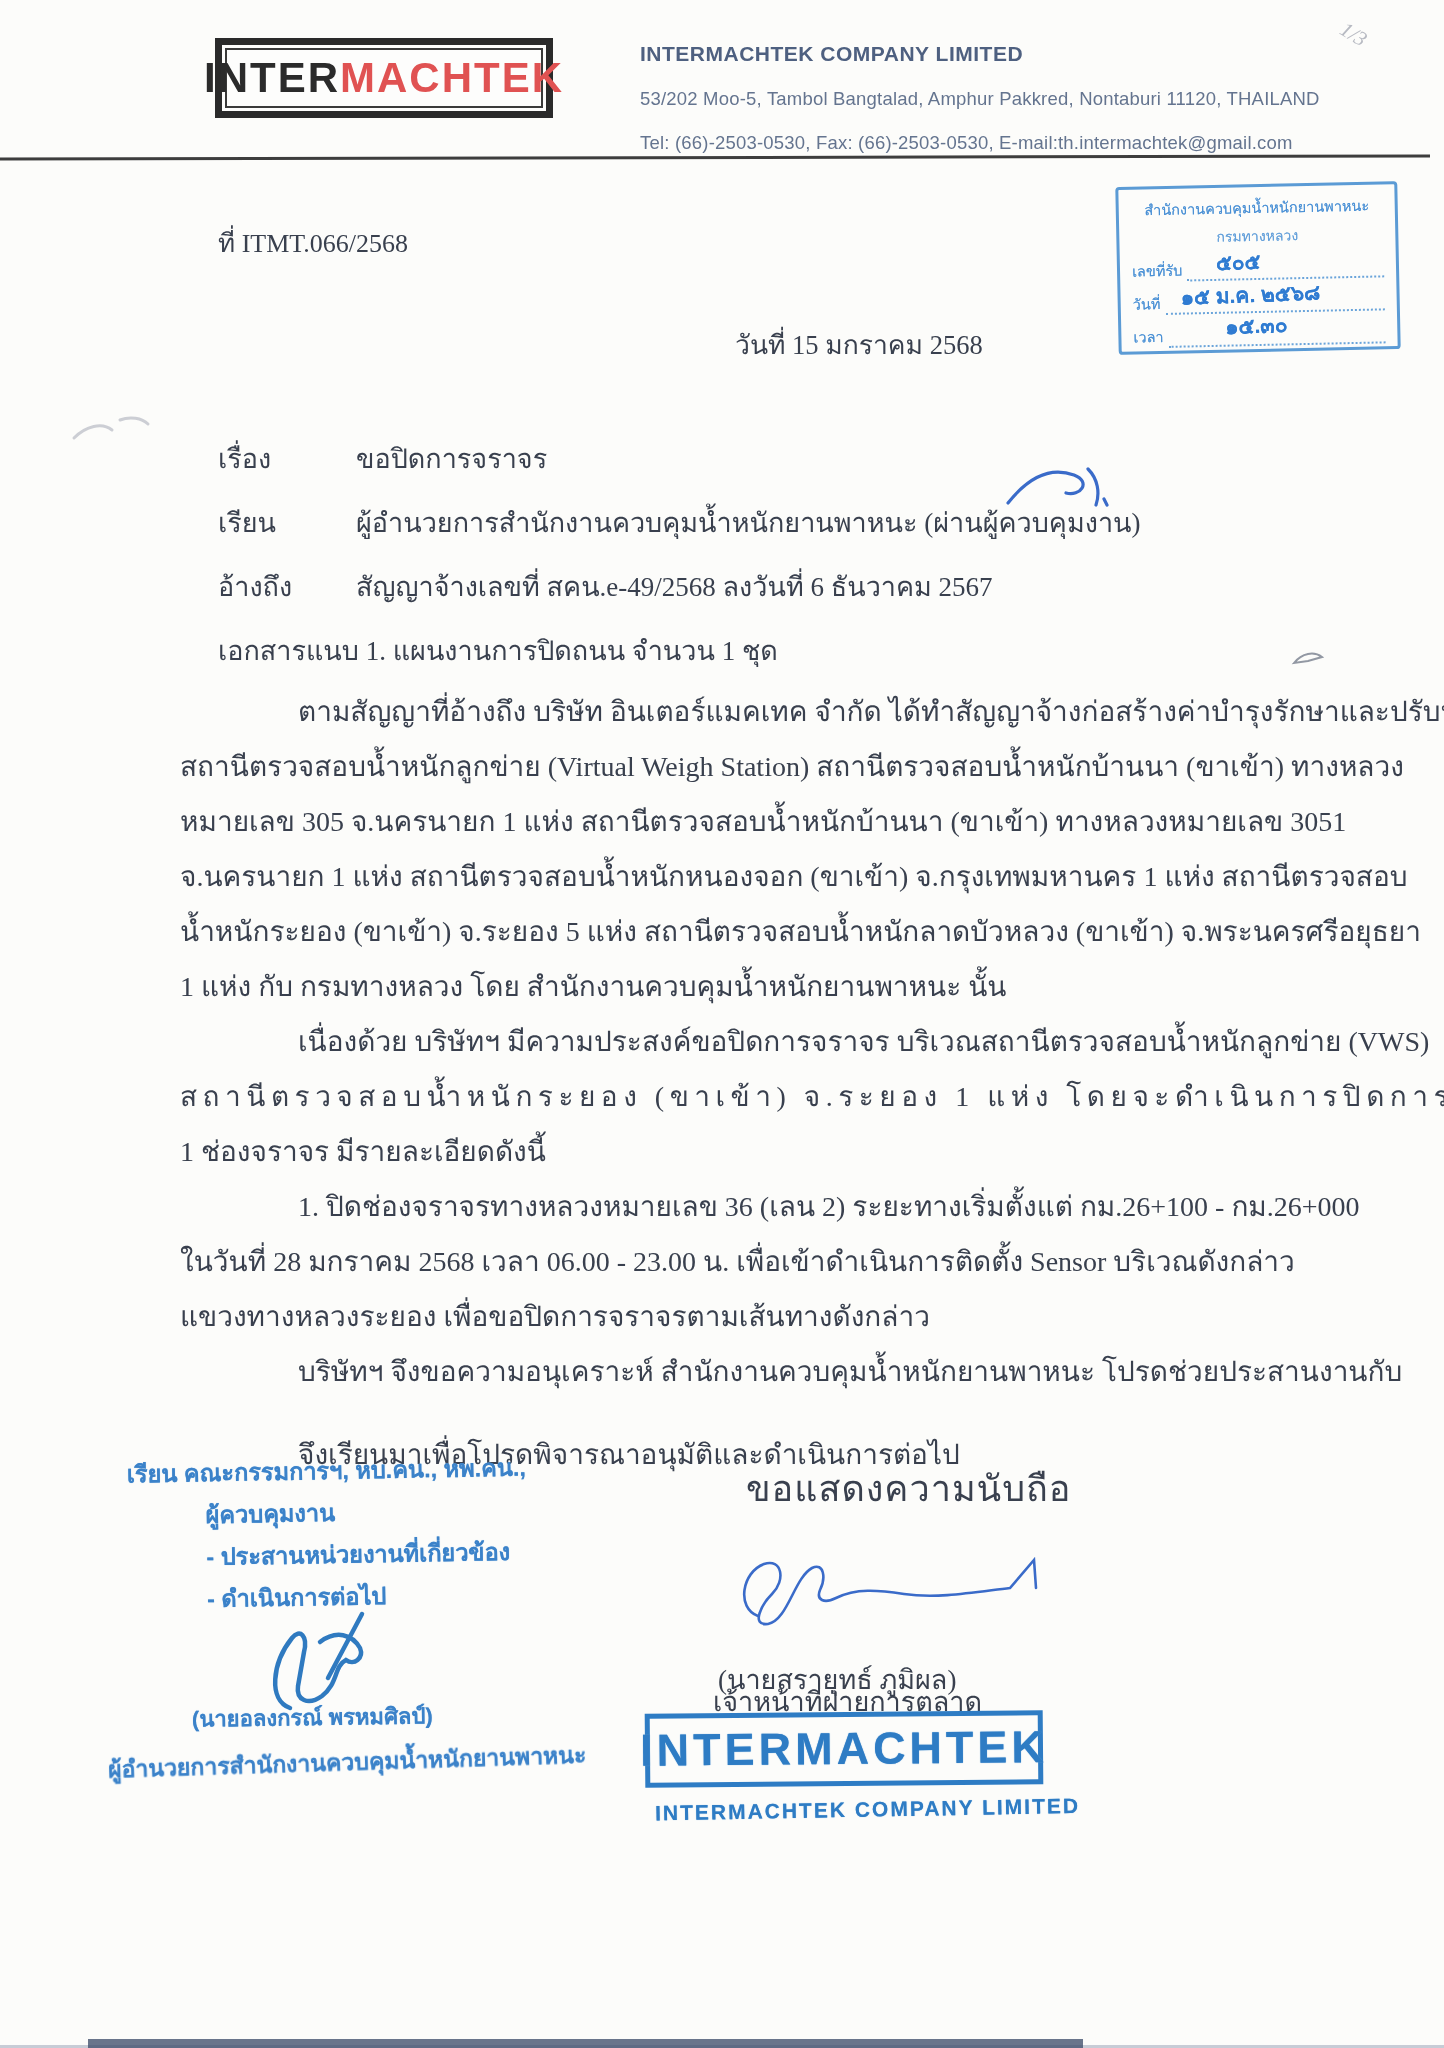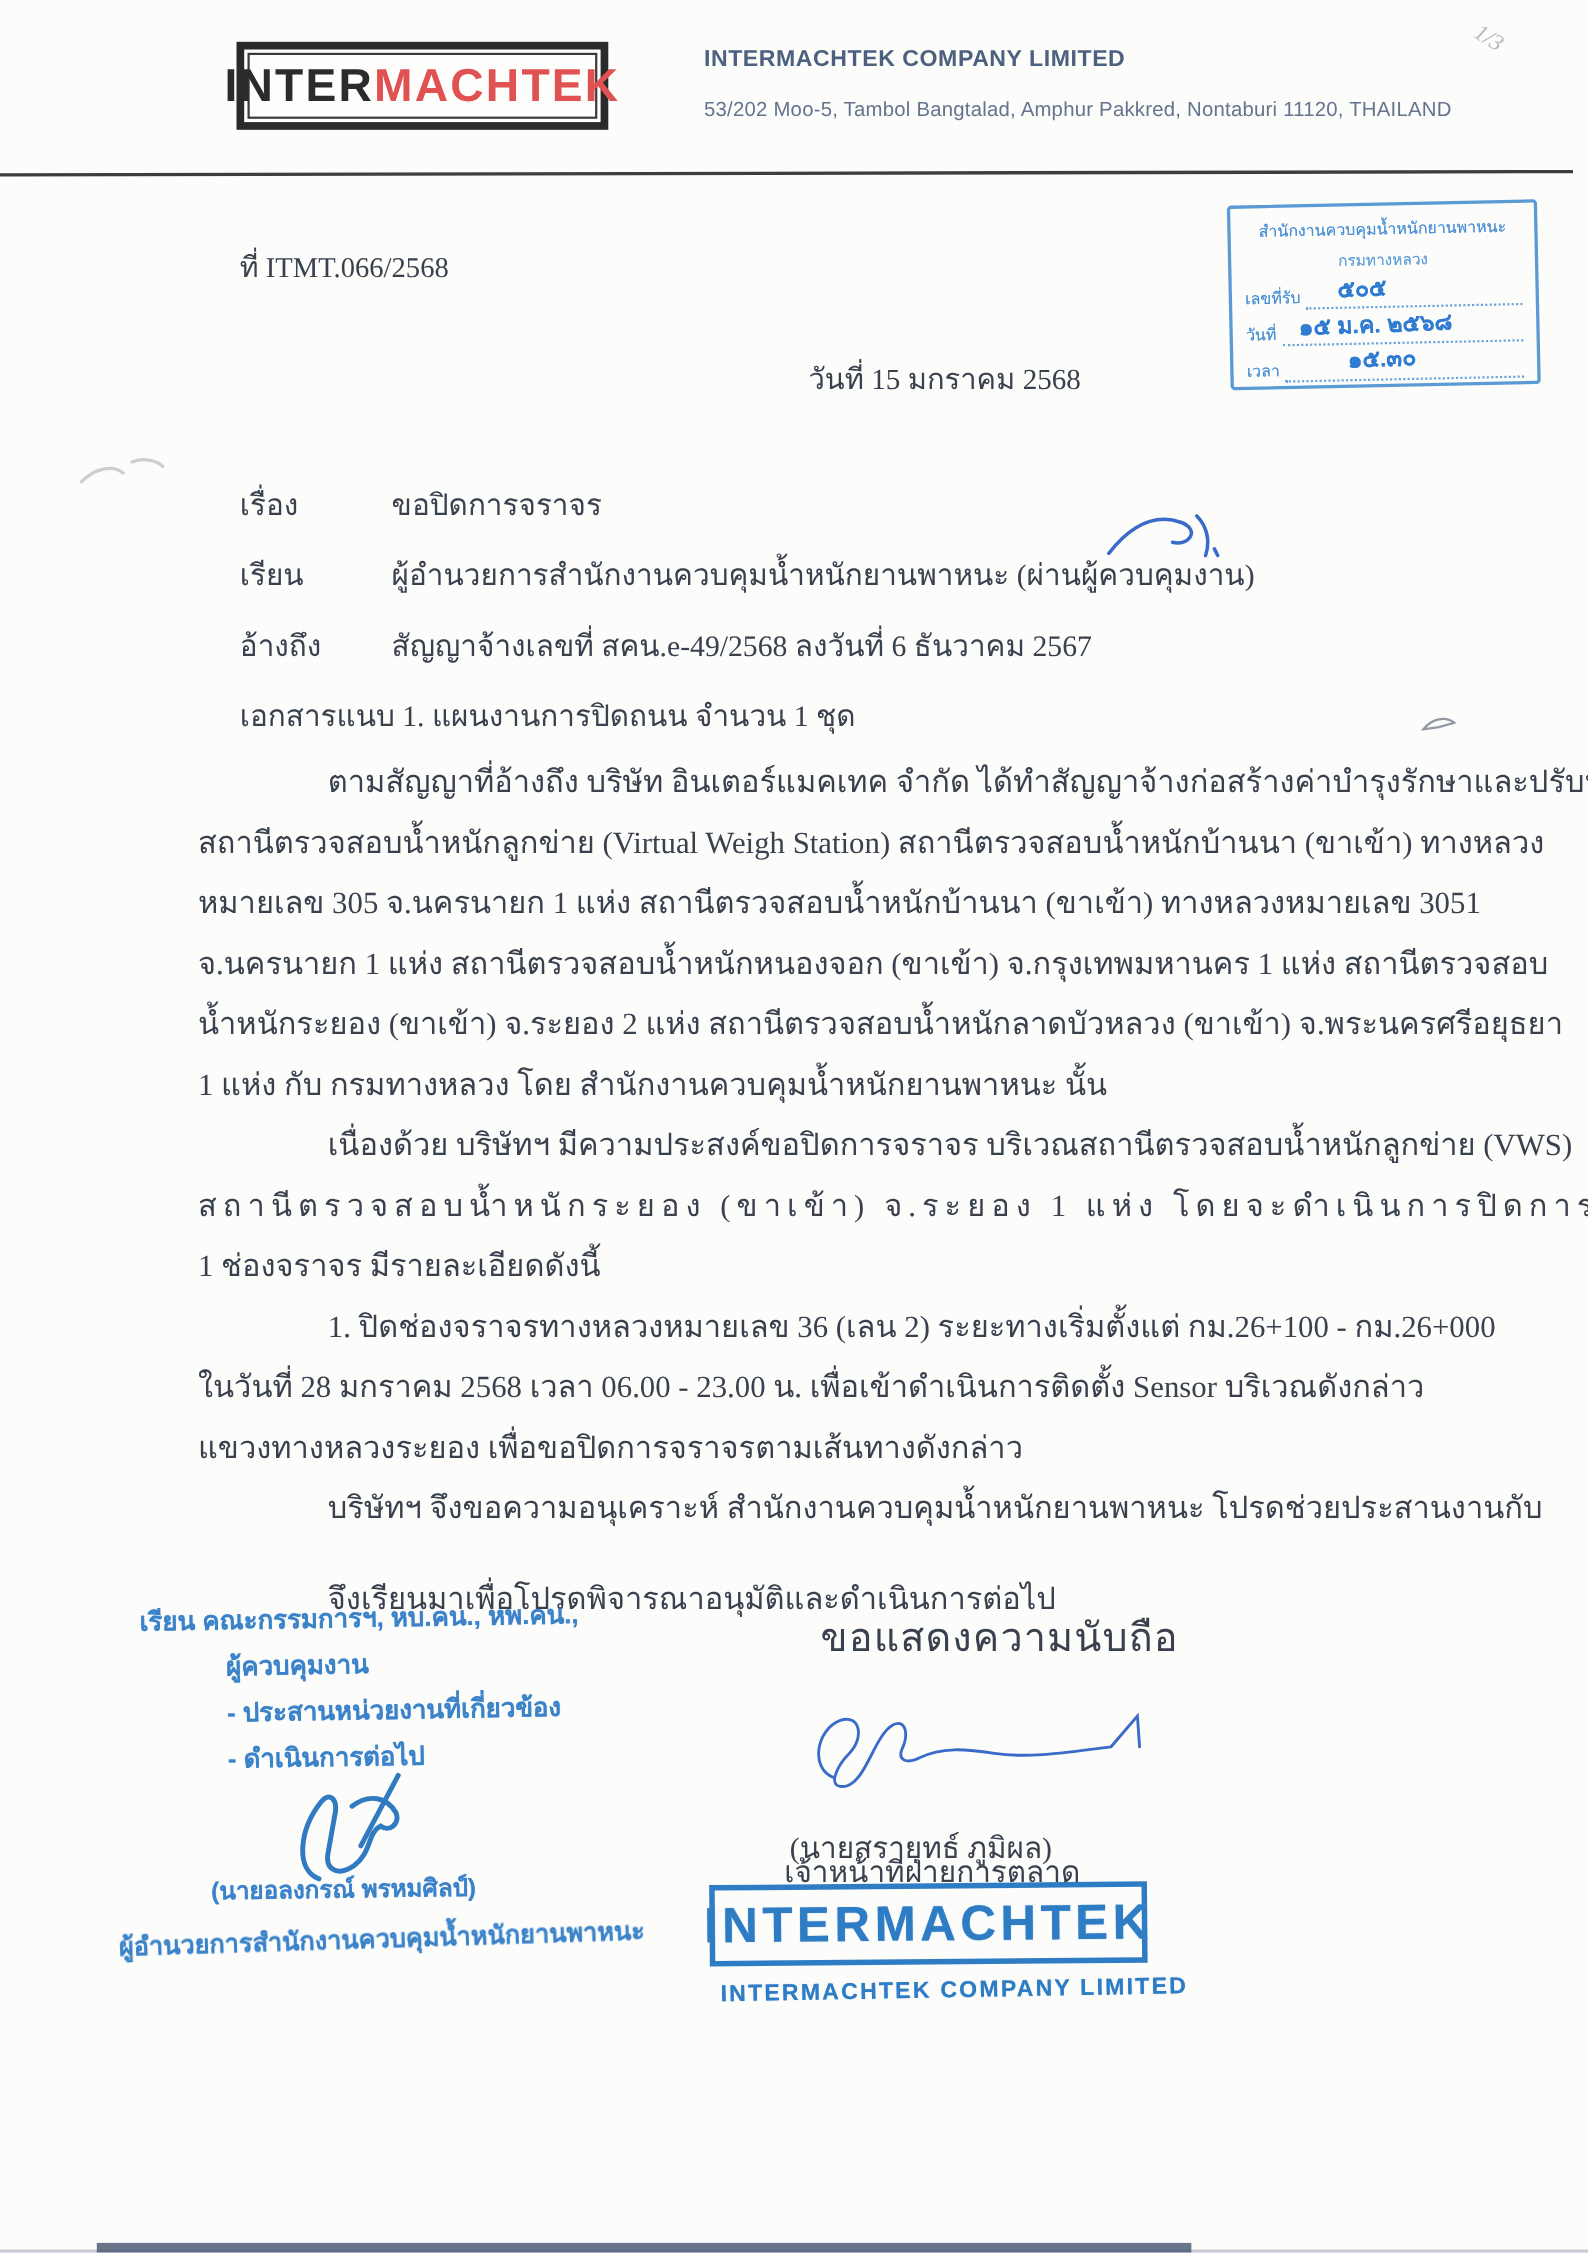--- a/index.html
+++ b/index.html
@@ -94,20 +94,21 @@
 
   <div class="abs logo-outer">
     <div class="logo-inner">
       <span class="logo-inter">INTER</span>
         <span class="logo-machtek">MACHTEK</span>
     </div>
   </div>
   <div class="abs company-info">
     <div class="company-name">INTERMACHTEK COMPANY LIMITED</div>
     <div class="company-line">53/202 Moo-5, Tambol Bangtalad, Amphur Pakkred, Nontaburi 11120, THAILAND</div>
+    <div class="company-line">Tel: (66)-2503-0530,   Fax: (66)-2503-0530,    E-mail:th.intermachtek@gmail.com</div>
   </div>
   <div class="abs header-rule"></div>
   <div class="abs page-mark">
     <span style="display:inline-block; transform:rotate(32deg); font-size:21px; font-style:italic;">1/3</span>
   </div>
 
   <div class="abs receipt-stamp">
     <div class="receipt-office">สำนักงานควบคุมน้ำหนักยานพาหนะ</div>
     <div class="receipt-dept">กรมทางหลวง</div>
     <div class="stamp-row">
@@ -150,21 +151,21 @@
 
   <svg class="abs" style="left:1290px; top:645px;" width="40" height="26">
     <path d="M4 18 C 12 8, 24 6, 32 12 L 18 16 Z" stroke="#9298a3" stroke-width="2" fill="none" stroke-linecap="round"></path>
   </svg>
 
   <div class="abs body-text">
     <div class="bline indent">ตามสัญญาที่อ้างถึง บริษัท อินเตอร์แมคเทค จำกัด ได้ทำสัญญาจ้างก่อสร้างค่าบำรุงรักษาและปรับปรุง</div>
     <div class="bline">สถานีตรวจสอบน้ำหนักลูกข่าย (Virtual Weigh Station) สถานีตรวจสอบน้ำหนักบ้านนา (ขาเข้า) ทางหลวง</div>
     <div class="bline">หมายเลข 305 จ.นครนายก 1 แห่ง สถานีตรวจสอบน้ำหนักบ้านนา (ขาเข้า) ทางหลวงหมายเลข 3051</div>
     <div class="bline">จ.นครนายก 1 แห่ง สถานีตรวจสอบน้ำหนักหนองจอก (ขาเข้า) จ.กรุงเทพมหานคร 1 แห่ง สถานีตรวจสอบ</div>
-    <div class="bline">น้ำหนักระยอง (ขาเข้า) จ.ระยอง 2 แห่ง สถานีตรวจสอบน้ำหนักลาดบัวหลวง (ขาเข้า) จ.พระนครศรีอยุธยา</div>
+    <div class="bline">น้ำหนักระยอง (ขาเข้า) จ.ระยอง 5 แห่ง สถานีตรวจสอบน้ำหนักลาดบัวหลวง (ขาเข้า) จ.พระนครศรีอยุธยา</div>
     <div class="bline">1 แห่ง กับ กรมทางหลวง โดย สำนักงานควบคุมน้ำหนักยานพาหนะ นั้น</div>
     <div class="bline indent">เนื่องด้วย บริษัทฯ มีความประสงค์ขอปิดการจราจร บริเวณสถานีตรวจสอบน้ำหนักลูกข่าย (VWS)</div>
     <div class="bline wide">สถานีตรวจสอบน้ำหนักระยอง (ขาเข้า) จ.ระยอง 1 แห่ง โดยจะดำเนินการปิดการจราจร</div>
     <div class="bline">1 ช่องจราจร มีรายละเอียดดังนี้</div>
     <div class="bline indent">1. ปิดช่องจราจรทางหลวงหมายเลข 36  (เลน 2) ระยะทางเริ่มตั้งแต่ กม.26+100 - กม.26+000</div>
     <div class="bline">ในวันที่ 28 มกราคม 2568 เวลา 06.00 - 23.00 น. เพื่อเข้าดำเนินการติดตั้ง Sensor บริเวณดังกล่าว</div>
     <div class="bline">แขวงทางหลวงระยอง เพื่อขอปิดการจราจรตามเส้นทางดังกล่าว</div>
     <div class="bline indent">บริษัทฯ จึงขอความอนุเคราะห์ สำนักงานควบคุมน้ำหนักยานพาหนะ โปรดช่วยประสานงานกับ</div>
     <div class="bline indent closing-line">จึงเรียนมาเพื่อโปรดพิจารณาอนุมัติและดำเนินการต่อไป</div>
   </div>

